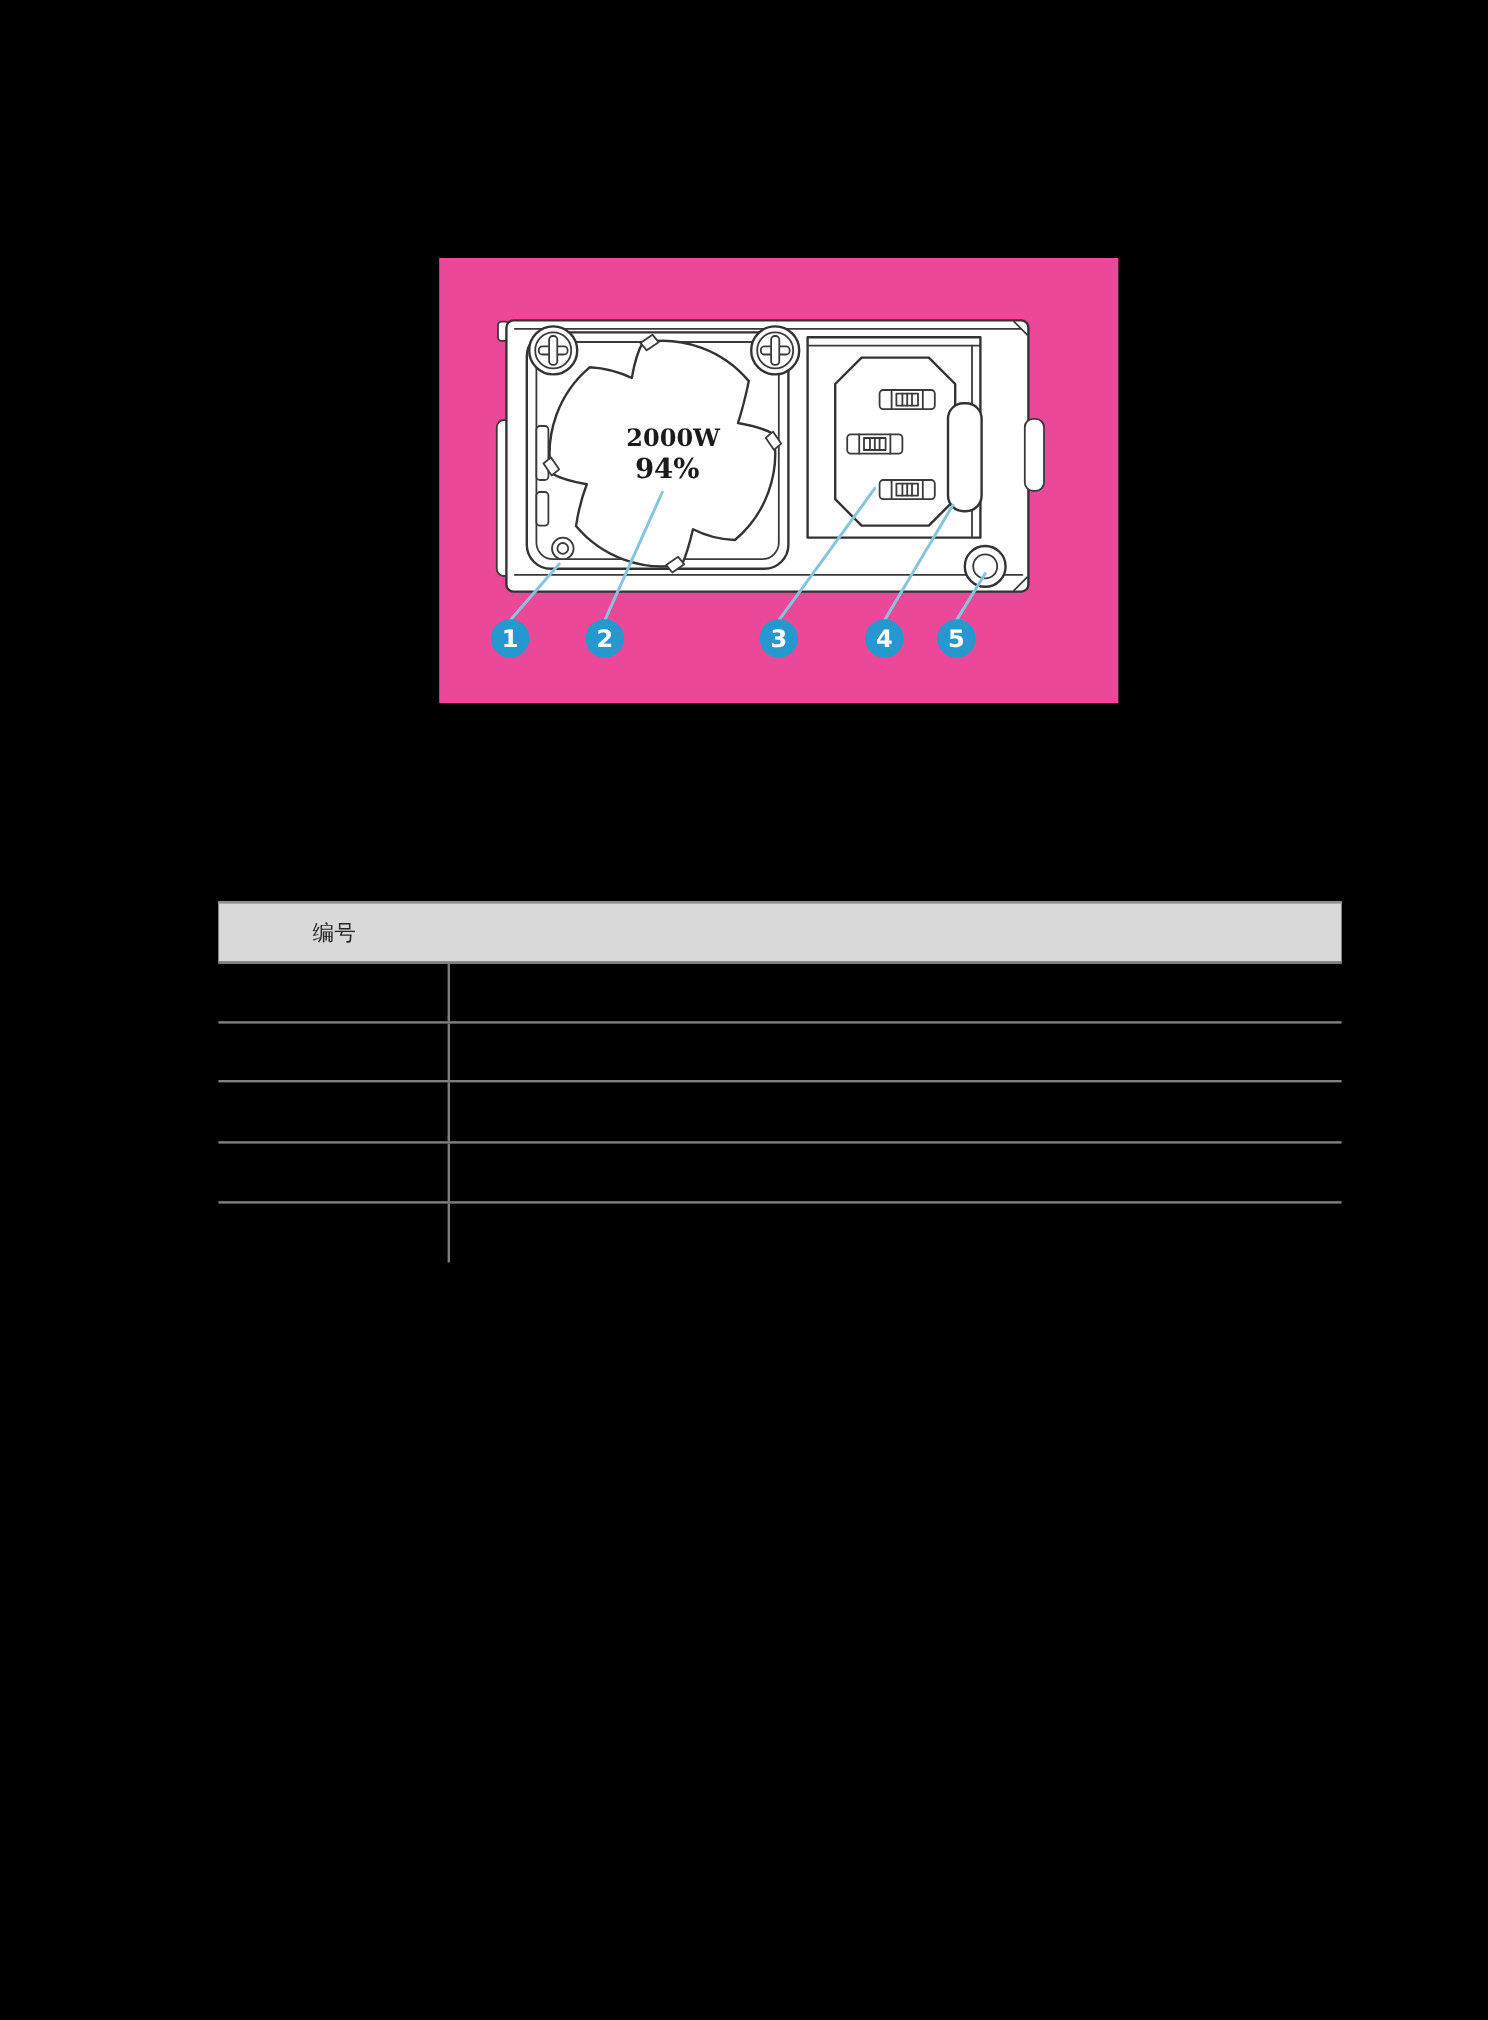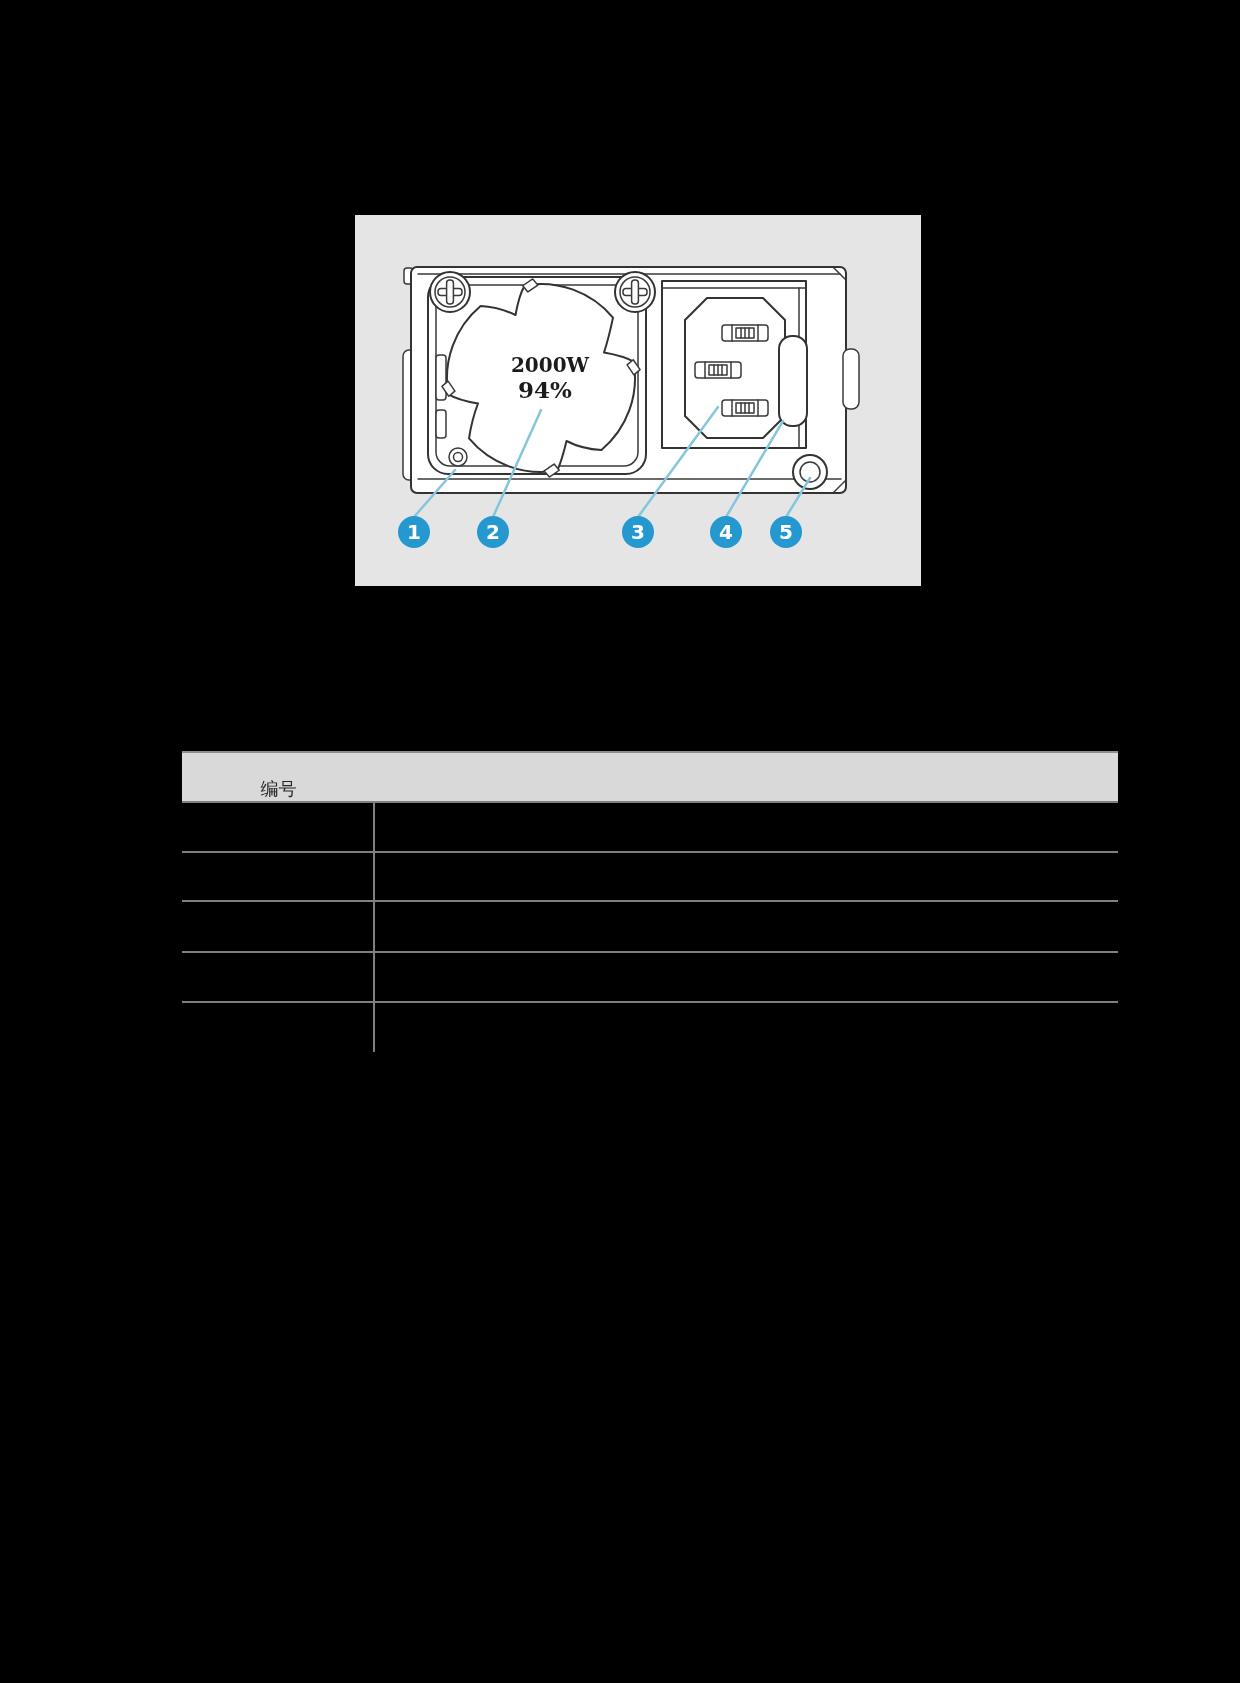--- a/index.html
+++ b/index.html
@@ -4,37 +4,36 @@
 <style>
   html,body{margin:0;padding:0;}
   body{
     width:1240px;height:1683px;
     background:#000000;
     position:relative;
     font-family:"Liberation Sans",sans-serif;
     overflow:hidden;
   }
   .figure-panel{
-    position:absolute;left:355px;top:215px;width:566px;height:371px;
-    background:#e5e5e5;
+    position:absolute;left:366px;top:215px;width:566px;height:371px;
+    background:#ec4899;
   }
   .figure-panel svg{display:block;width:100%;height:100%;}
 
   .spec-table{
     position:absolute;left:182px;top:751px;width:936px;
     box-sizing:border-box;
   }
   .thead{
     box-sizing:border-box;
     height:52px;
     background:#d9d9d9;
     border-top:2px solid #8c8c8c;
     border-bottom:2px solid #7f7f7f;
     display:flex;
-    align-items:flex-end;
   }
   .th{
     display:flex;align-items:center;justify-content:center;
     font-size:18px;color:#262626;
   }
   .th.c1{width:193px;}
   .th.c2{flex:1;}
   .trow{
     box-sizing:border-box;
     display:flex;

